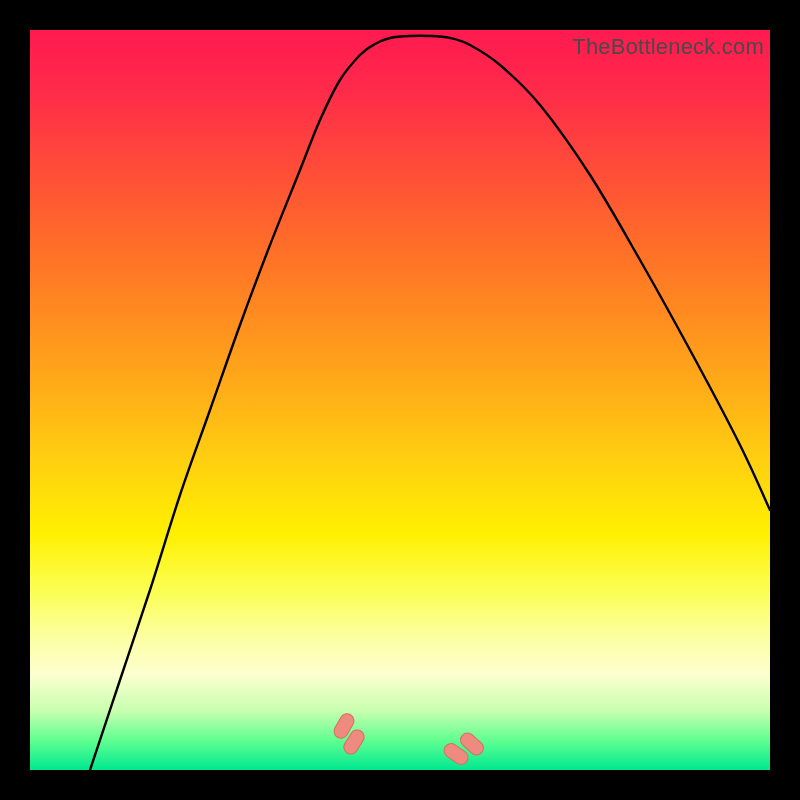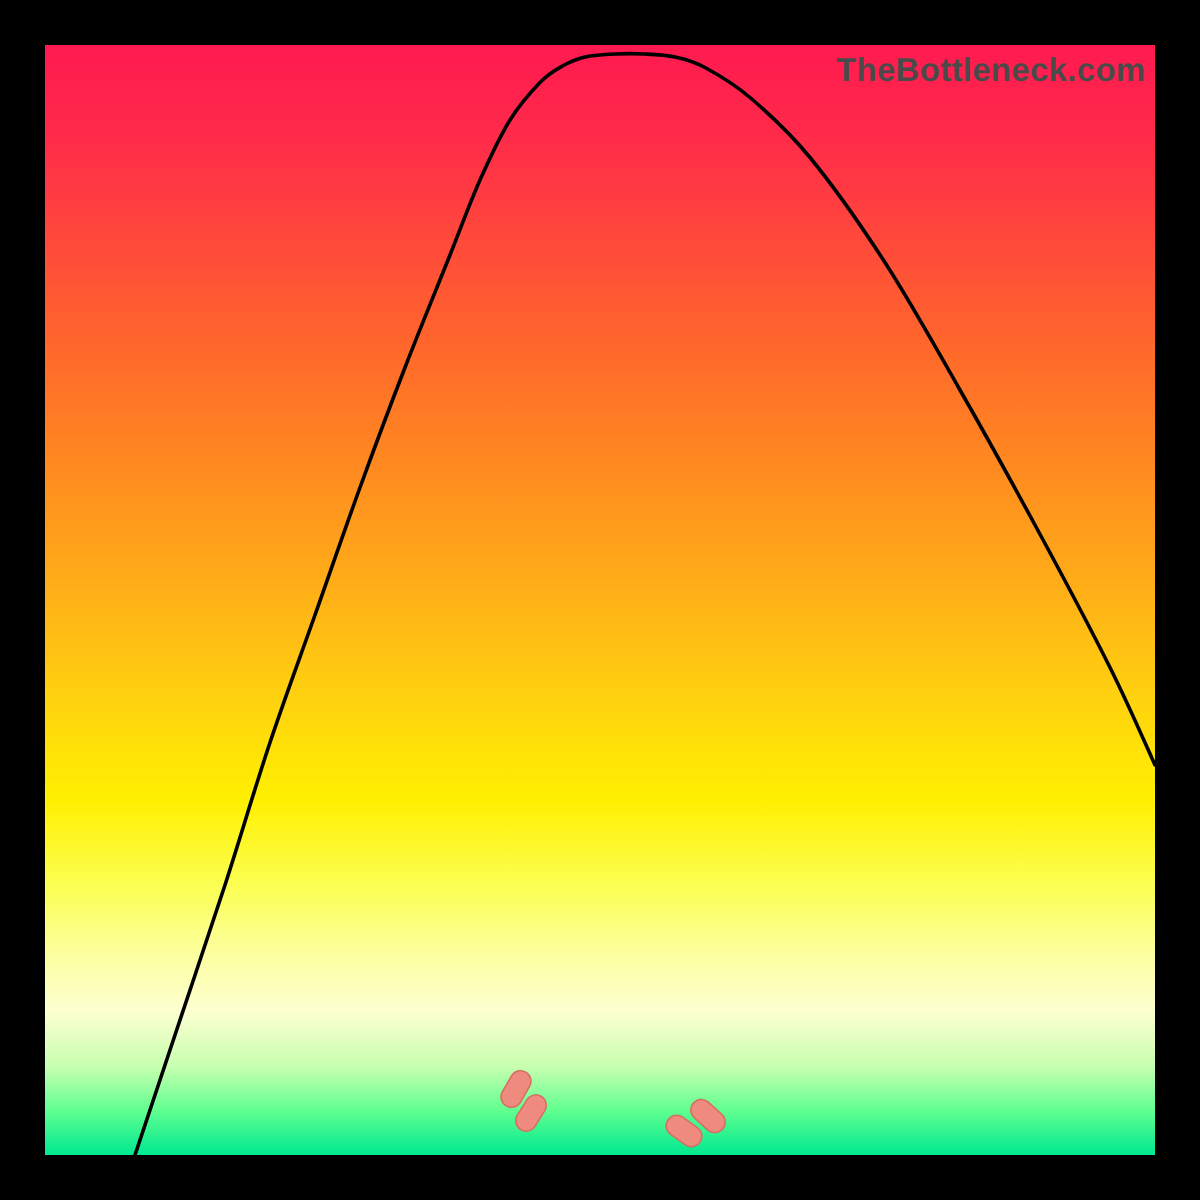--- a/index.html
+++ b/index.html
@@ -40,21 +40,21 @@
       #60ff90 96%,
       #00e890 100%
     );
   }
   .watermark {
     position: absolute;
     top: 34px;
     right: 36px;
     color: #4a4a4a;
     font-size: 22px;
-    font-weight: 700;
+    font-weight: 400;
     letter-spacing: 0.2px;
     user-select: none;
   }
   svg.curve {
     position: absolute;
     left: 0;
     top: 0;
     width: 740px;
     height: 740px;
     overflow: visible;

